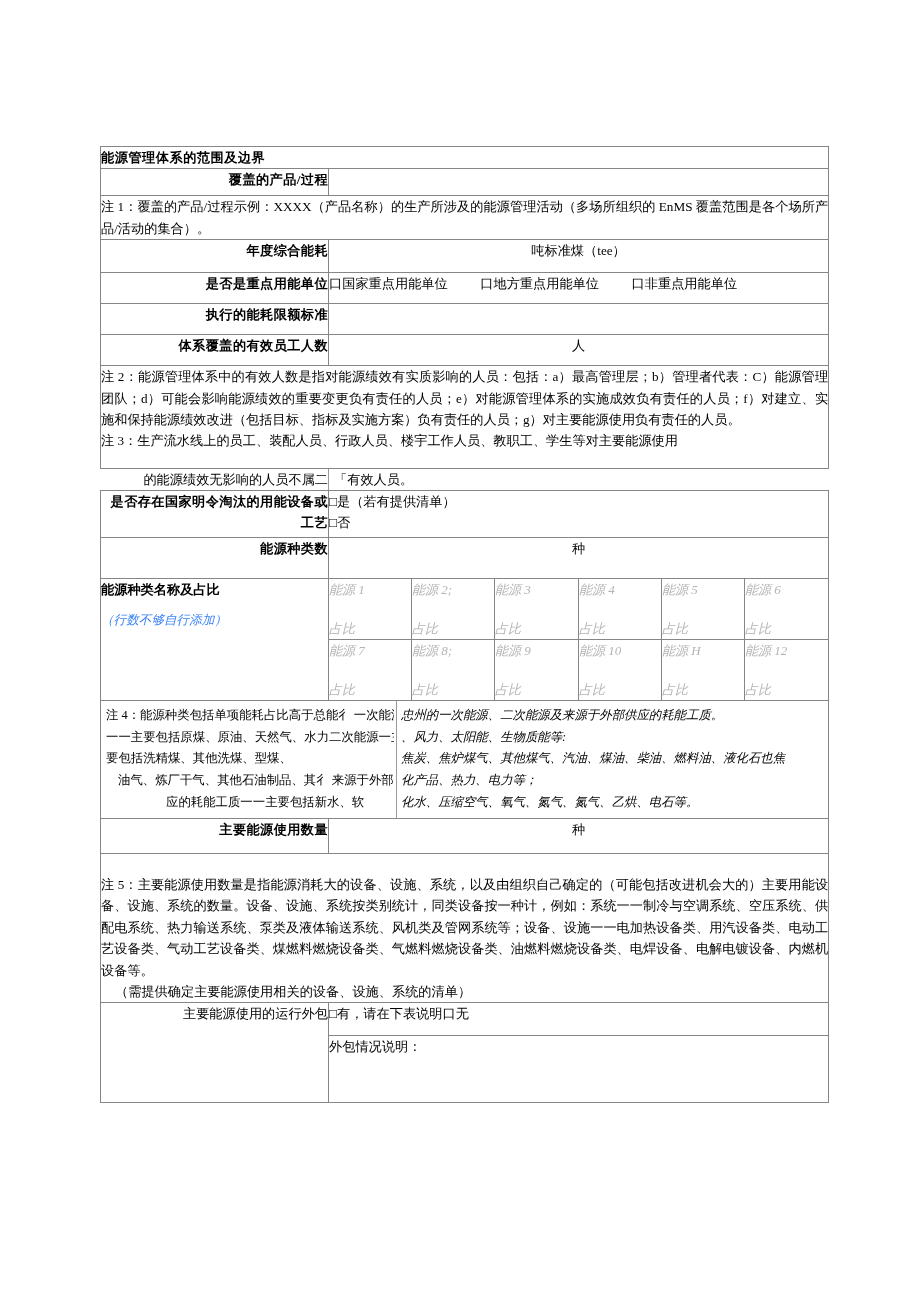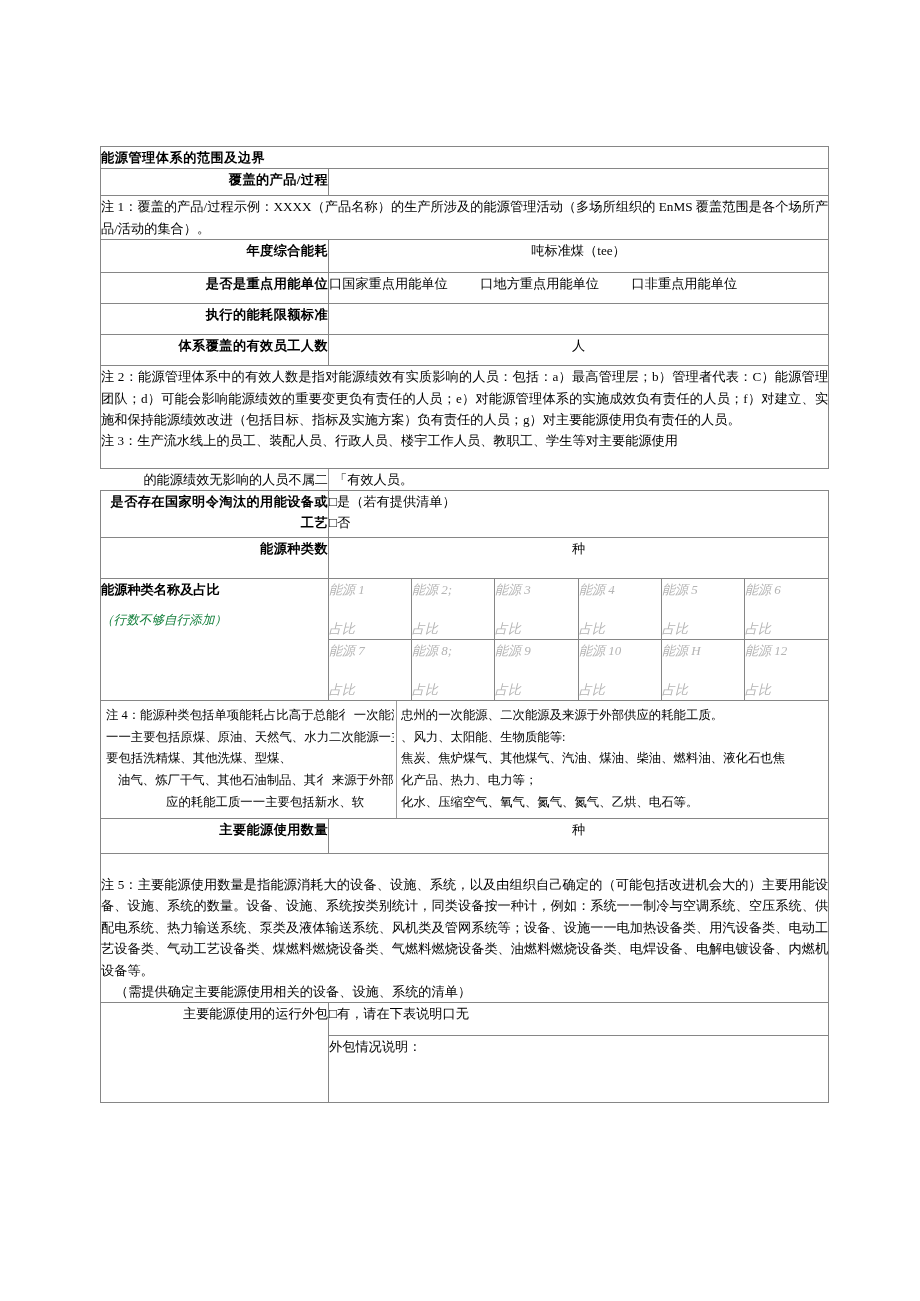--- a/index.html
+++ b/index.html
@@ -101,21 +101,21 @@
     text-align: left;
     font-weight: bold;
     font-size: 14px;
     vertical-align: middle;
     padding: 4px 3px;
   }
   .grid-lbl .sub {
     display: block;
     font-weight: normal;
     font-style: italic;
-    color: #15803d;
+    color: #3b82f6;
     font-size: 12.6px;
     margin-top: 10px;
   }
   .cb {
     font-family: "Liberation Serif", "DejaVu Serif", serif;
   }
   .two-col-note {
     padding: 0;
   }
   .tc-wrap {
@@ -132,21 +132,21 @@
   }
   .tc-right {
     flex: 1 1 auto;
     padding: 4px 5px 5px 4px;
     font-size: 12.4px;
     line-height: 1.74;
     border-left: 1px solid #9a9a9a;
     box-sizing: border-box;
   }
   .tc-left .ln { display: block; white-space: nowrap; overflow: hidden; }
-  .tc-right .ln { display: block; white-space: nowrap; overflow: hidden; }
+  .tc-right .ln { display: block; white-space: nowrap; overflow: hidden; font-style: italic; }
   .ln-ind1 { padding-left: 12px; }
   .ln-ind2 { padding-left: 60px; }
   .broken-row td { font-size: 12.2px; padding: 2px 5px; line-height: 1.35; }
   .small-note { font-size: 12.2px; }
   .outsource-lbl {
     text-align: right;
     font-weight: normal;
     font-size: 14.5px;
     vertical-align: middle;
     padding: 6px;

